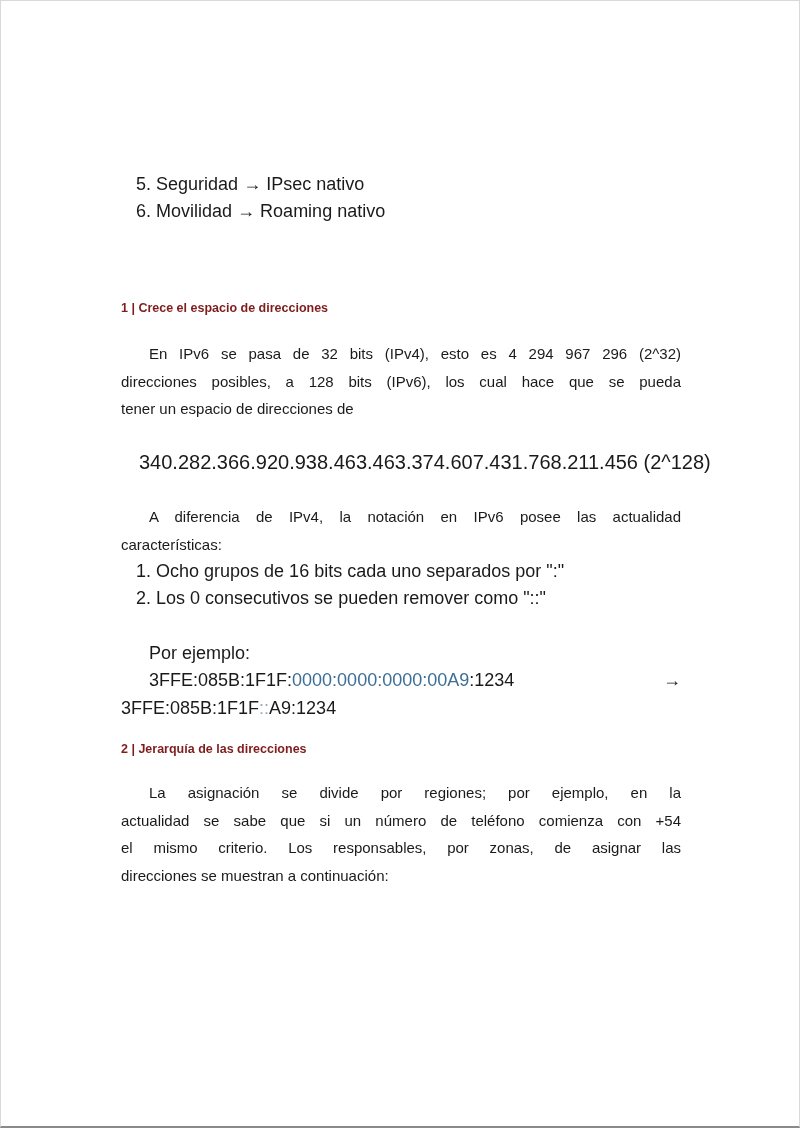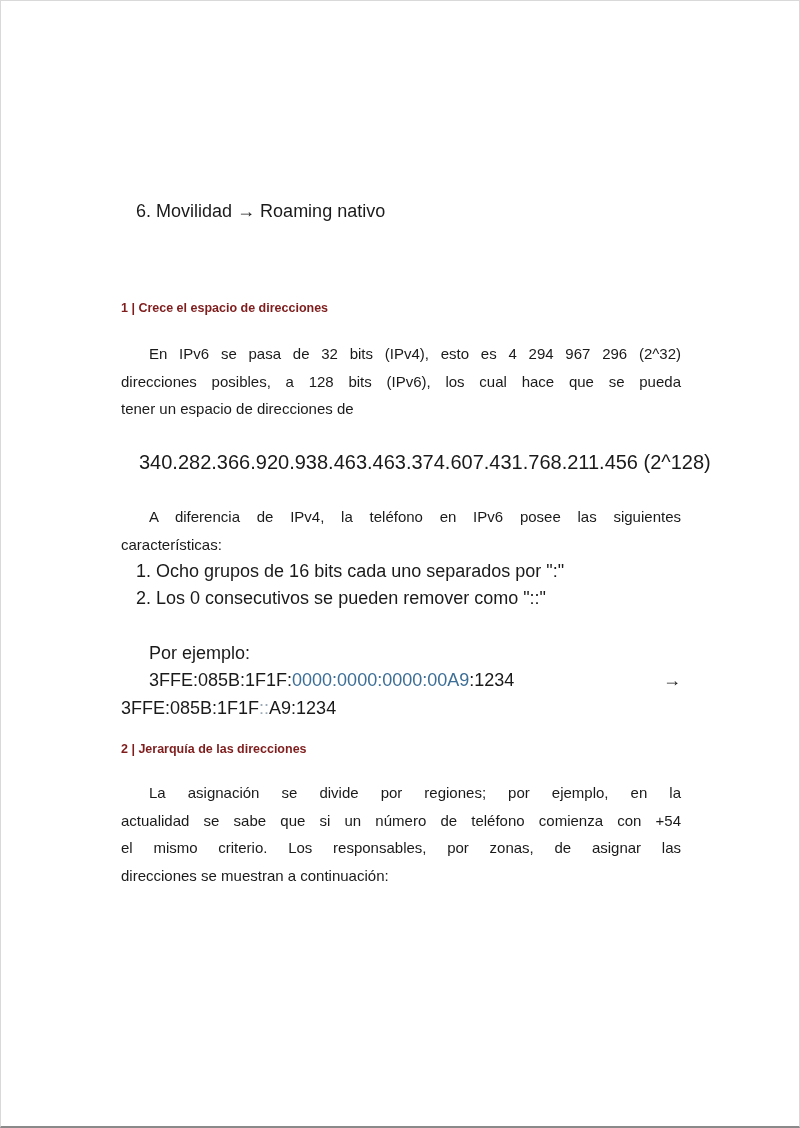--- a/index.html
+++ b/index.html
@@ -24,39 +24,45 @@
     .justify-block .line.last { text-align-last: left; }
     .indent { padding-left: 28px; }
     .blue { color: #3d6e96; margin-top: 16px; }
     .light { color: #9aa9b6; }
   </style>
 </head>
 <body>
 
 <div class="page">
 
+  <div class="abs body-text" style="left:135px; top:170px;">
+    <span>5.</span>
+    <span>Seguridad</span>
+    <span>→</span>
+    <span>IPsec nativo</span>
+  </div>
   <div class="abs body-text" style="left:135px; top:197px;">
     <span>6.</span>
     <span>Movilidad</span>
     <span>→</span>
     <span>Roaming nativo</span>
   </div>
 
   <div class="abs heading" style="left:120px; top:300px;">1 | Crece el espacio de direcciones</div>
 
   <div class="justify-block" style="top:339px;">
     <span class="line indent">En IPv6 se pasa de 32 bits (IPv4), esto es 4 294 967 296 (2^32)</span>
     <span class="line">direcciones posibles, a 128 bits (IPv6), los cual hace que se pueda</span>
     <span class="line last">tener un espacio de direcciones de</span>
   </div>
 
   <div class="abs body-text" style="left:138px; top:448px; font-size:20px;">340.282.366.920.938.463.463.374.607.431.768.211.456 (2^128)</div>
 
   <div class="justify-block" style="top:502px;">
-    <span class="line indent">A diferencia de IPv4, la teléfono en IPv6 posee las siguientes</span>
+    <span class="line indent">A diferencia de IPv4, la notación en IPv6 posee las actualidad</span>
     <span class="line last">características:</span>
   </div>
 
   <div class="abs body-text" style="left:135px; top:557px;">
     <span>1.</span>
     <span>Ocho grupos de 16 bits cada uno separados por ":"</span>
   </div>
   <div class="abs body-text" style="left:135px; top:584px;">
     <span>2.</span>
     <span>Los 0 consecutivos se pueden remover como "::"</span>

